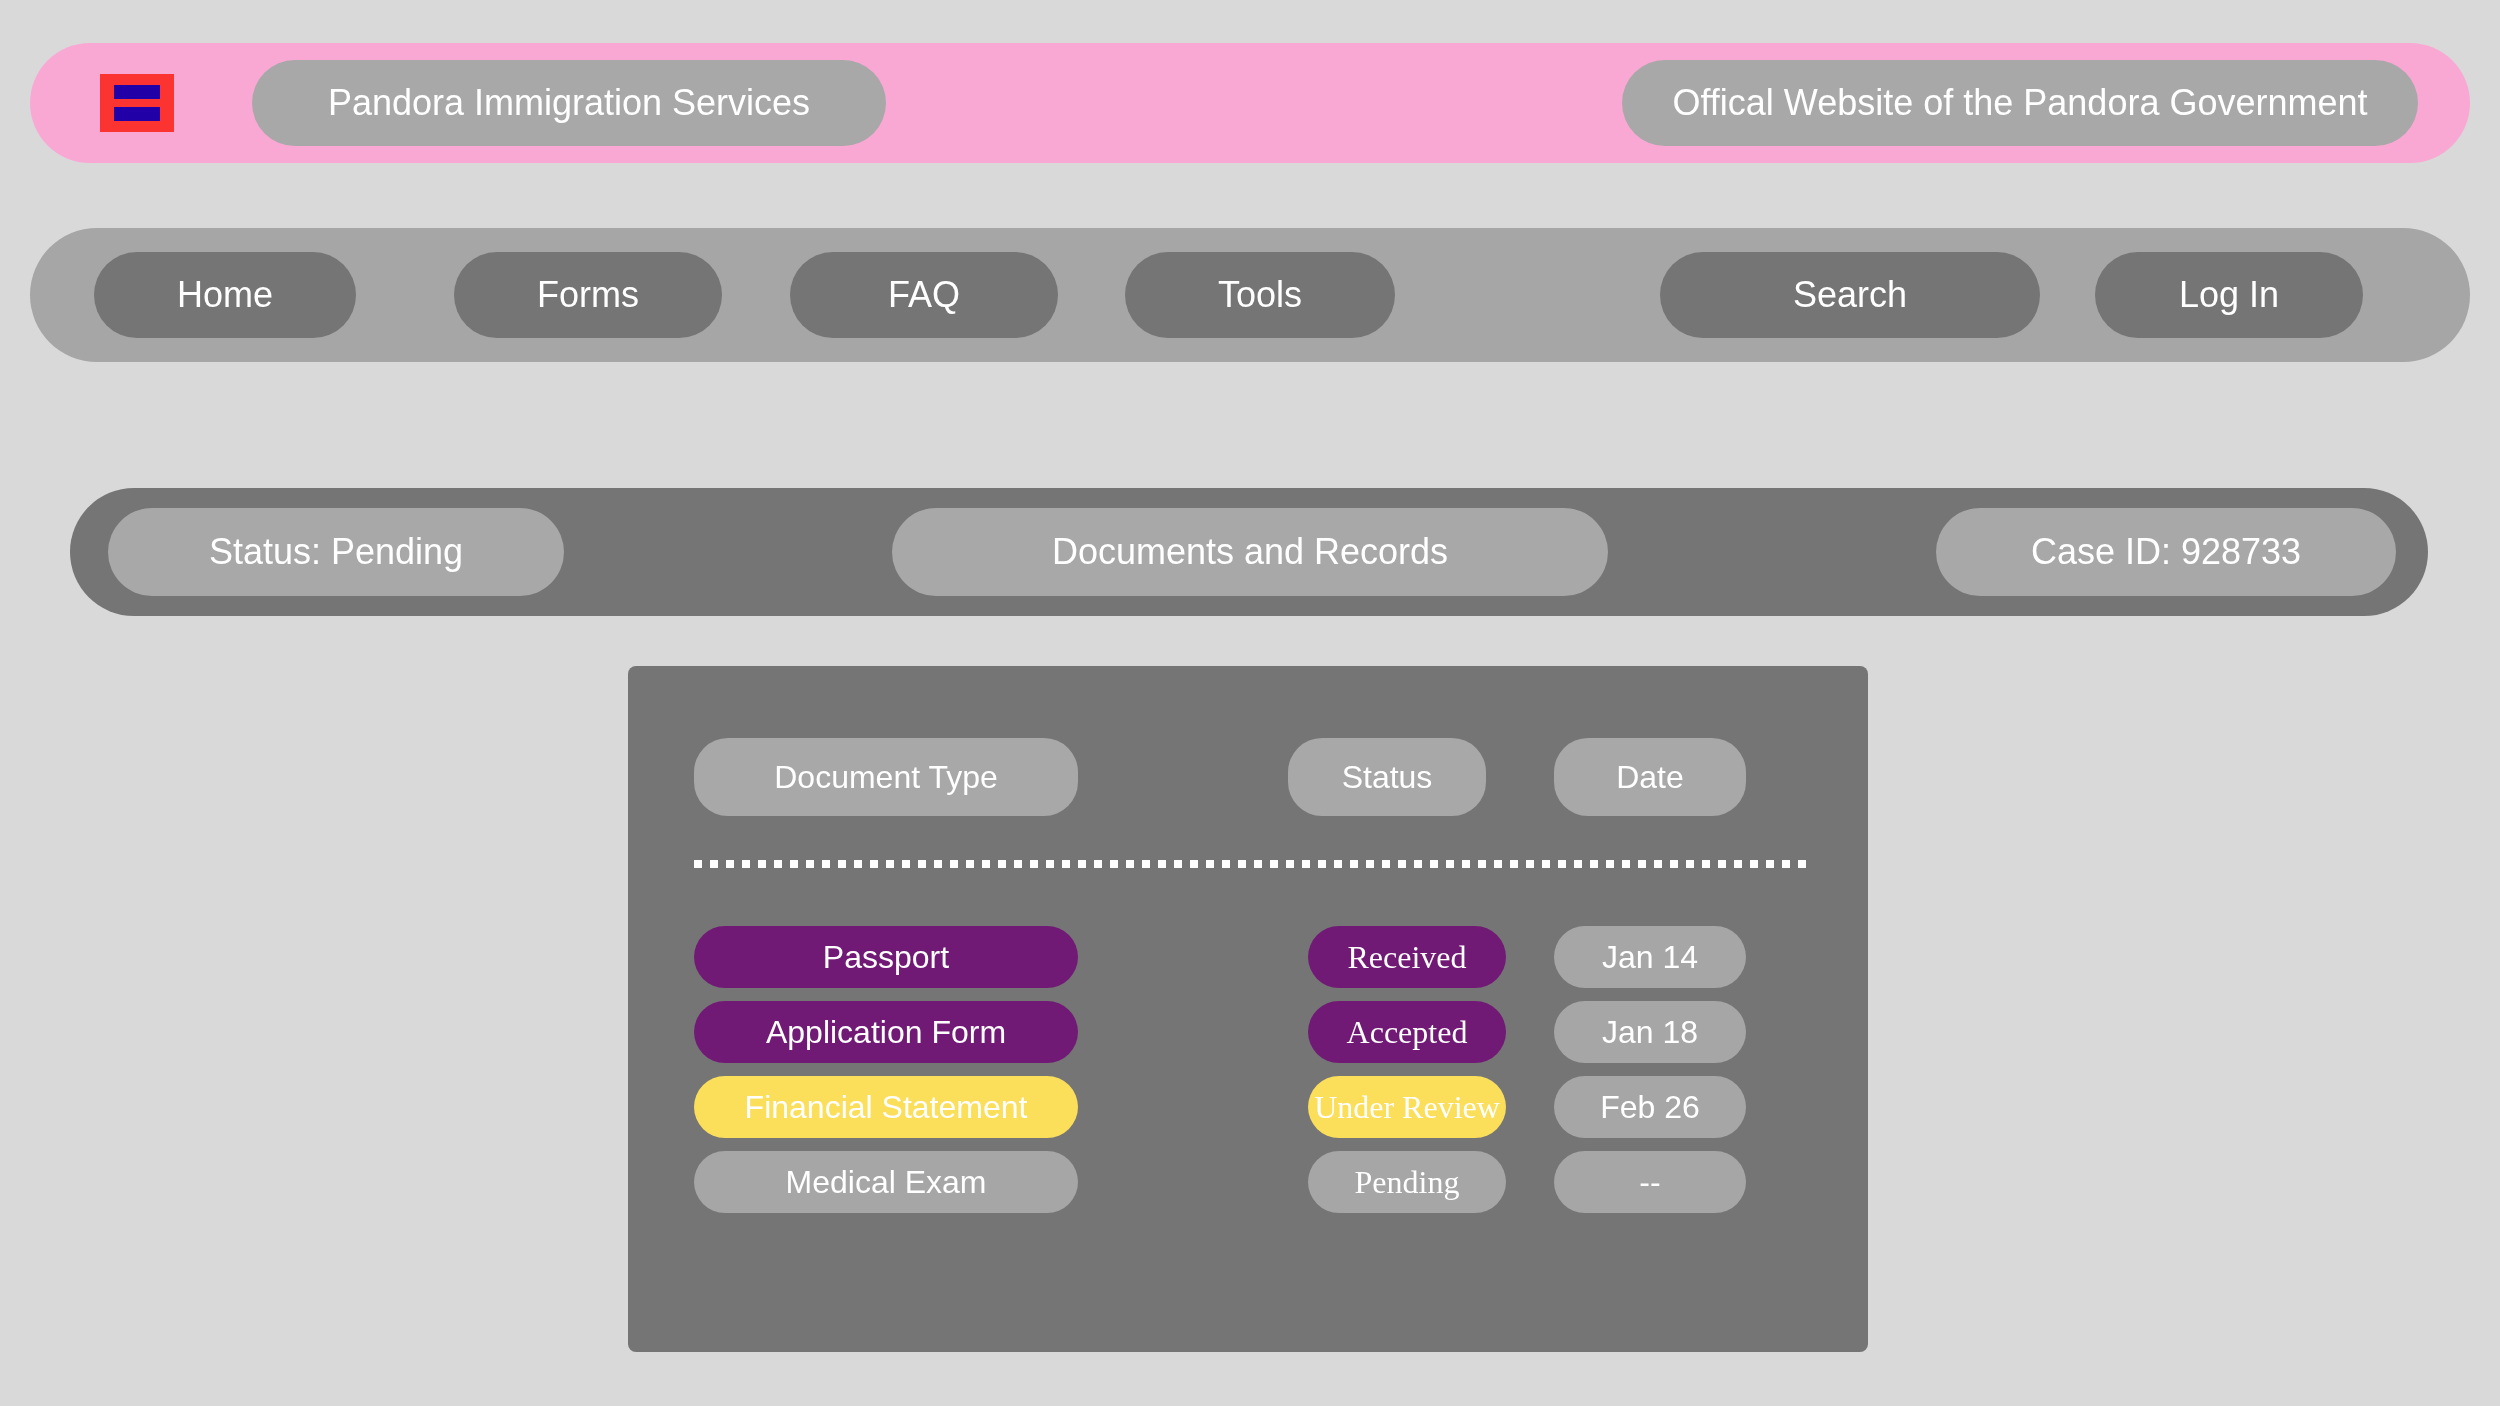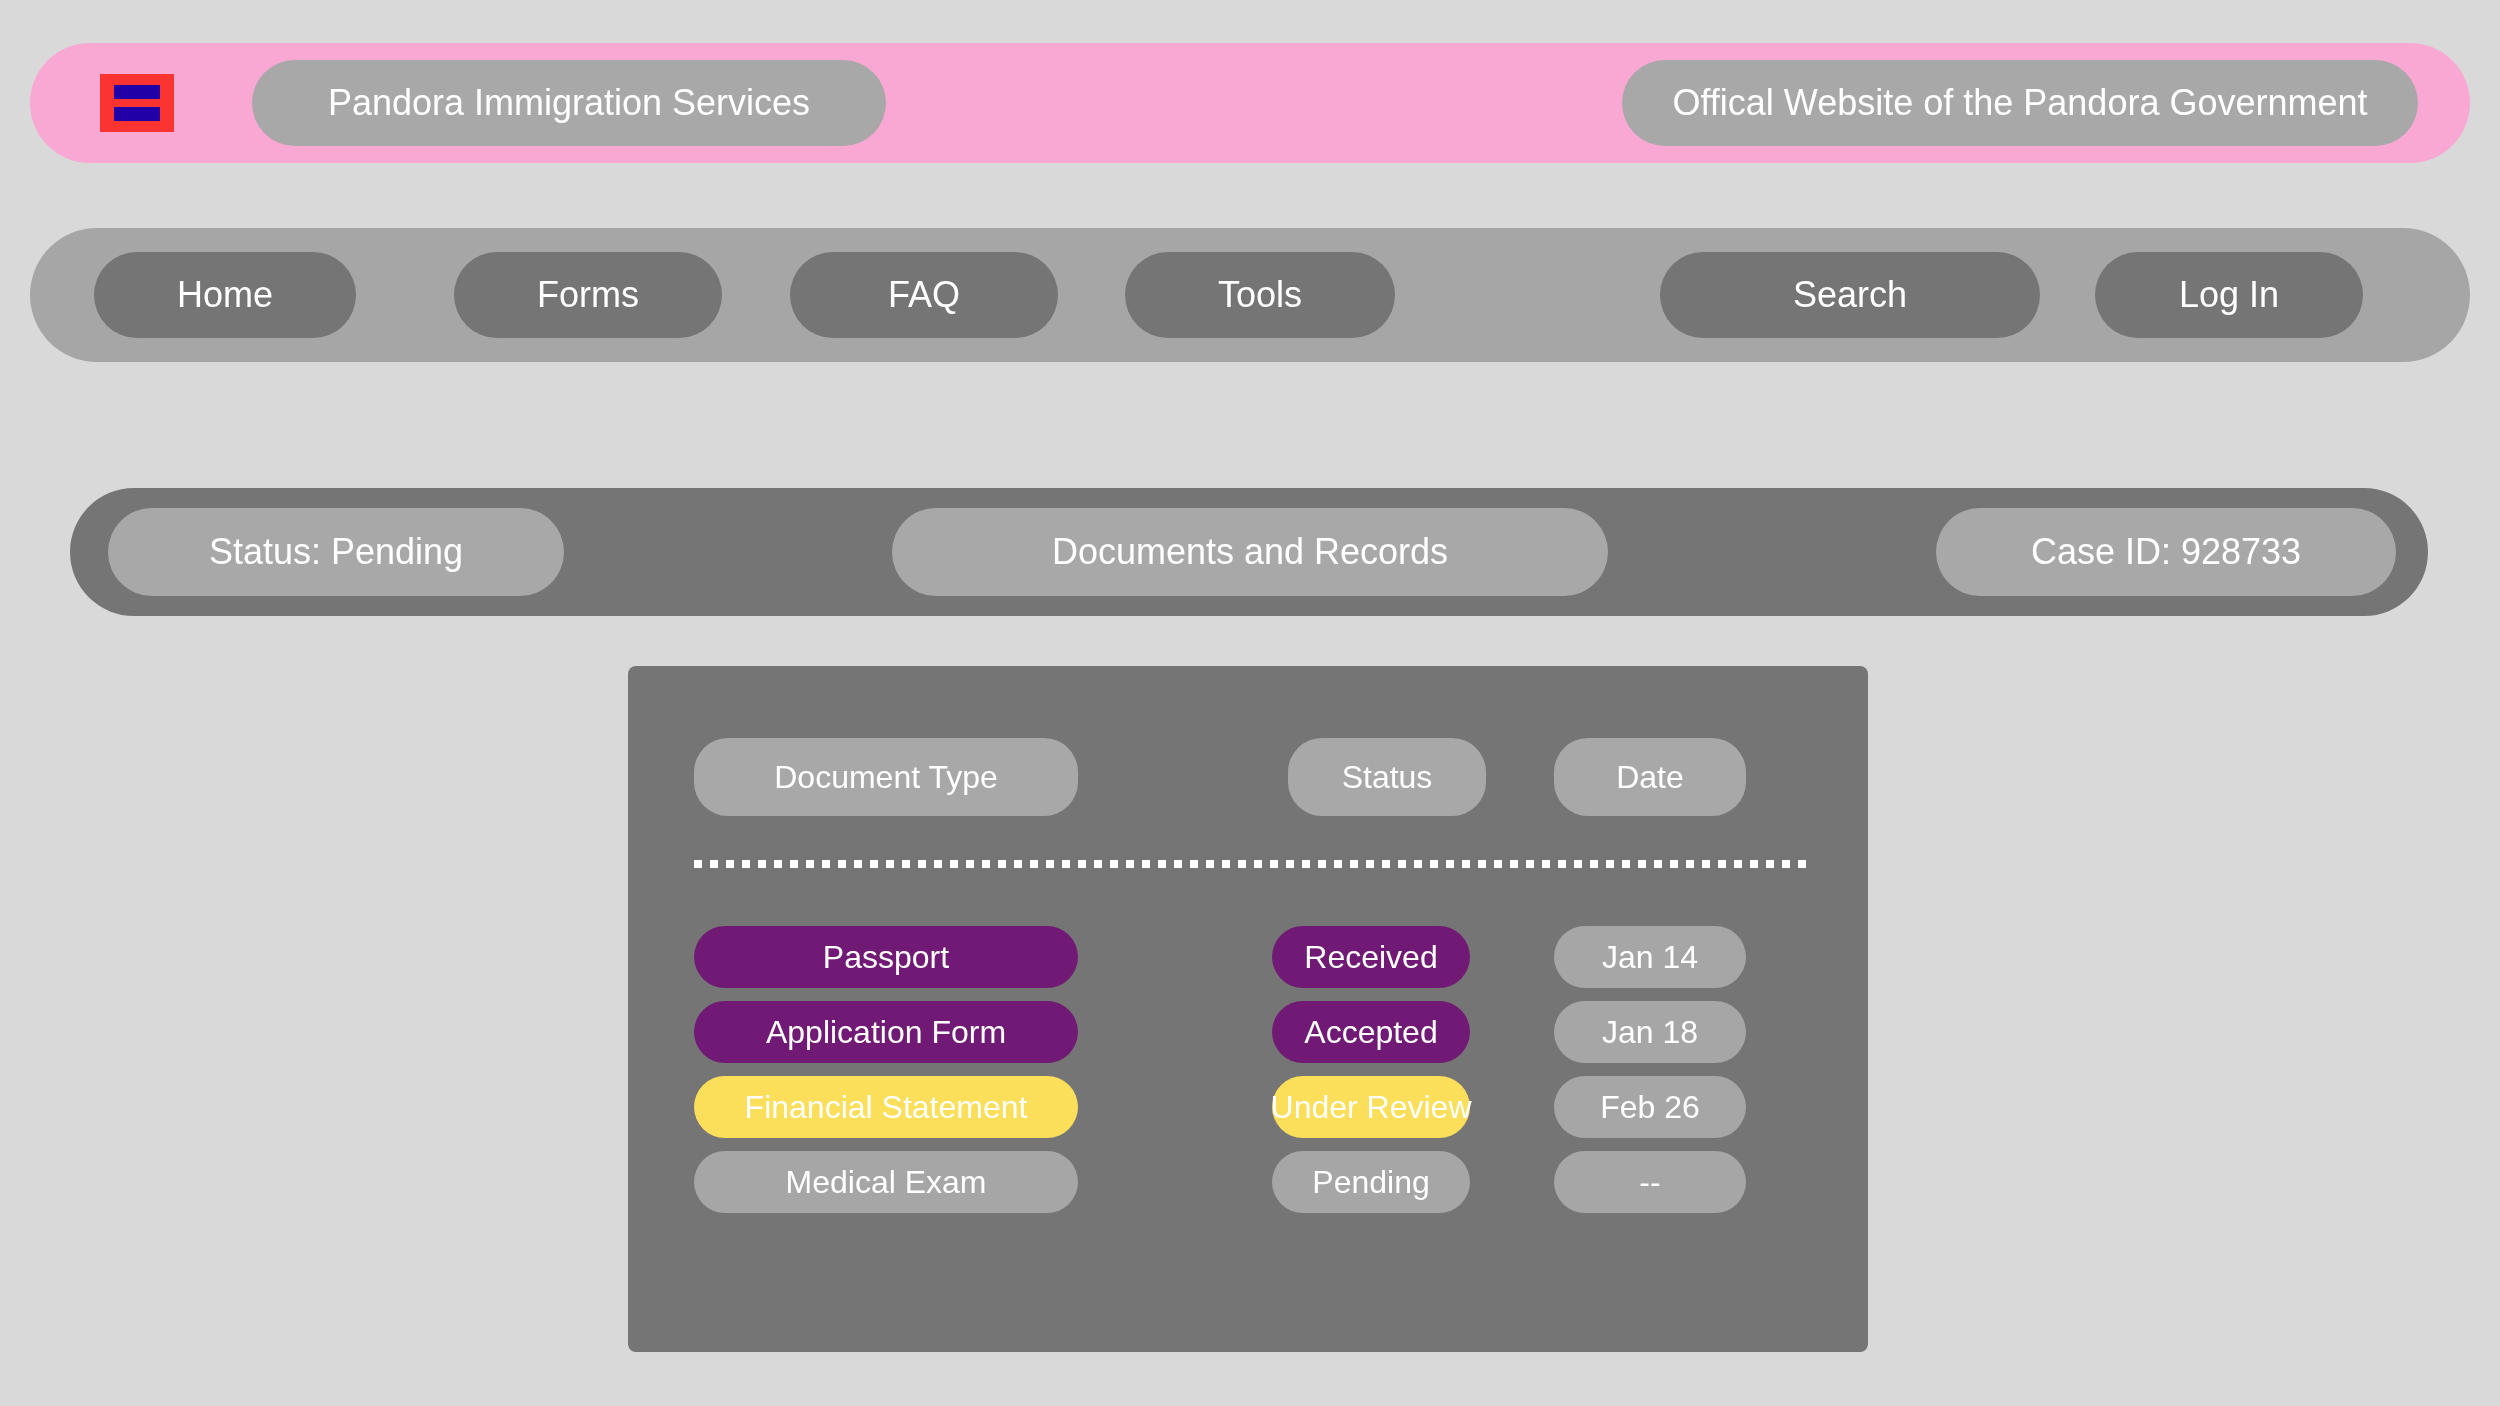--- a/index.html
+++ b/index.html
@@ -183,21 +183,21 @@
     margin-bottom: 13px;
   }
   .cell {
     position: absolute;
     height: 62px;
     font-size: 32px;
     border-radius: 31px;
     top: 0;
   }
   .cell.type   { left: 66px;  width: 384px; }
-  .cell.status { left: 644px; width: 198px; }
+  .cell.status { left: 680px; width: 198px; font-family: Liberation Serif, serif; }
   .cell.date   { left: 926px; width: 192px; }
 
   .tone-green { background: #701a75; }
   .tone-yellow{ background: #fbdf5b; }
   .tone-gray  { background: #a6a6a6; }
 </style>
 </head>
 <body>
 
 <div class="header-bar">

